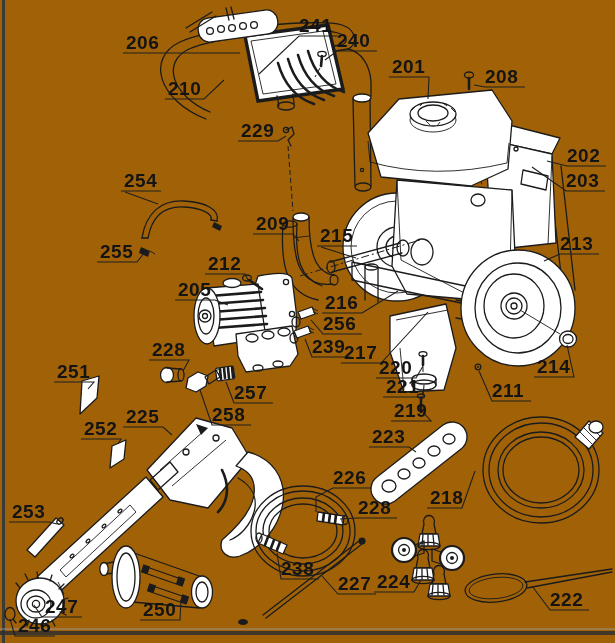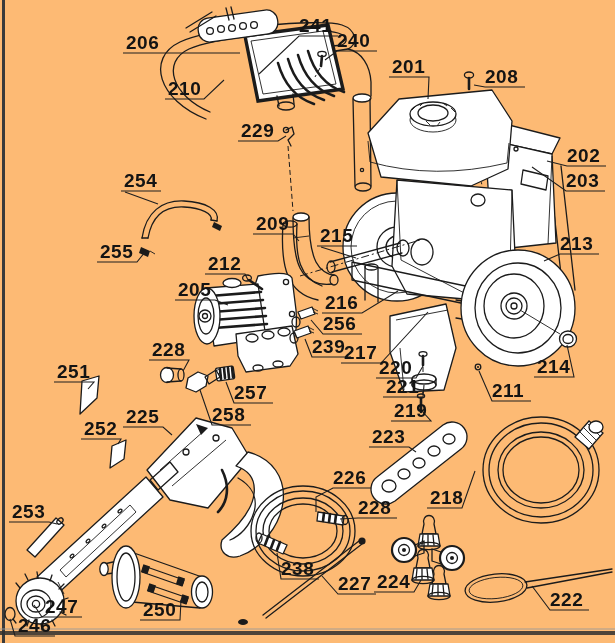--- a/index.html
+++ b/index.html
@@ -1,16 +1,16 @@
 <!DOCTYPE html>
 <html><head>
 <meta charset="utf-8">
 <style>
   html,body{margin:0;padding:0;background:#ffffff;}
-  .stage{position:relative;width:615px;height:643px;background:#fdba74;overflow:hidden;
+  .stage{position:relative;width:615px;height:643px;background:#a16207;overflow:hidden;
          font-family:"Liberation Sans", sans-serif;}
   svg{position:absolute;left:0;top:0;}
   .ln{fill:none;stroke:#1b1b1b;stroke-width:1.3;stroke-linecap:round;stroke-linejoin:round;}
   .ln2{fill:none;stroke:#1b1b1b;stroke-width:2.6;stroke-linecap:round;stroke-linejoin:round;}
   .lnw{fill:#ffffff;stroke:#1b1b1b;stroke-width:1.3;stroke-linejoin:round;}
   .thin{fill:none;stroke:#1b1b1b;stroke-width:0.9;}
   .dash{fill:none;stroke:#1b1b1b;stroke-width:1;stroke-dasharray:5,3;}
   .dashdot{fill:none;stroke:#1b1b1b;stroke-width:1;stroke-dasharray:8,3,2,3;}
   .fillink{fill:#1b1b1b;stroke:none;}
   .plabel{font:600 19px "Liberation Sans", sans-serif;fill:#141414;letter-spacing:0.5px;}

